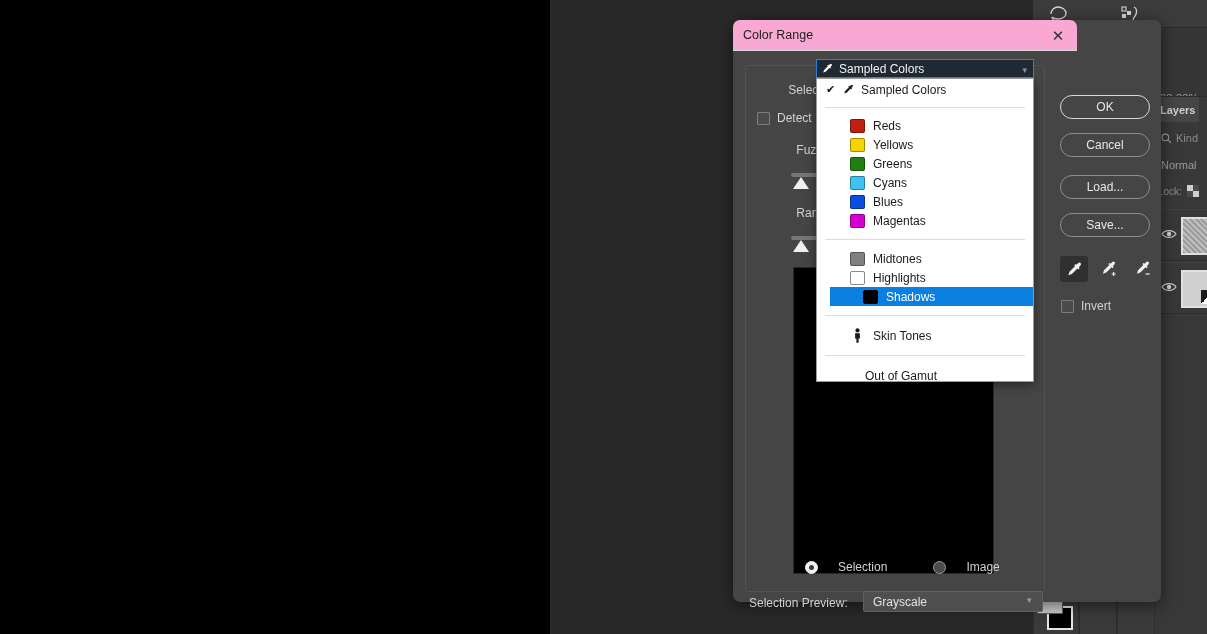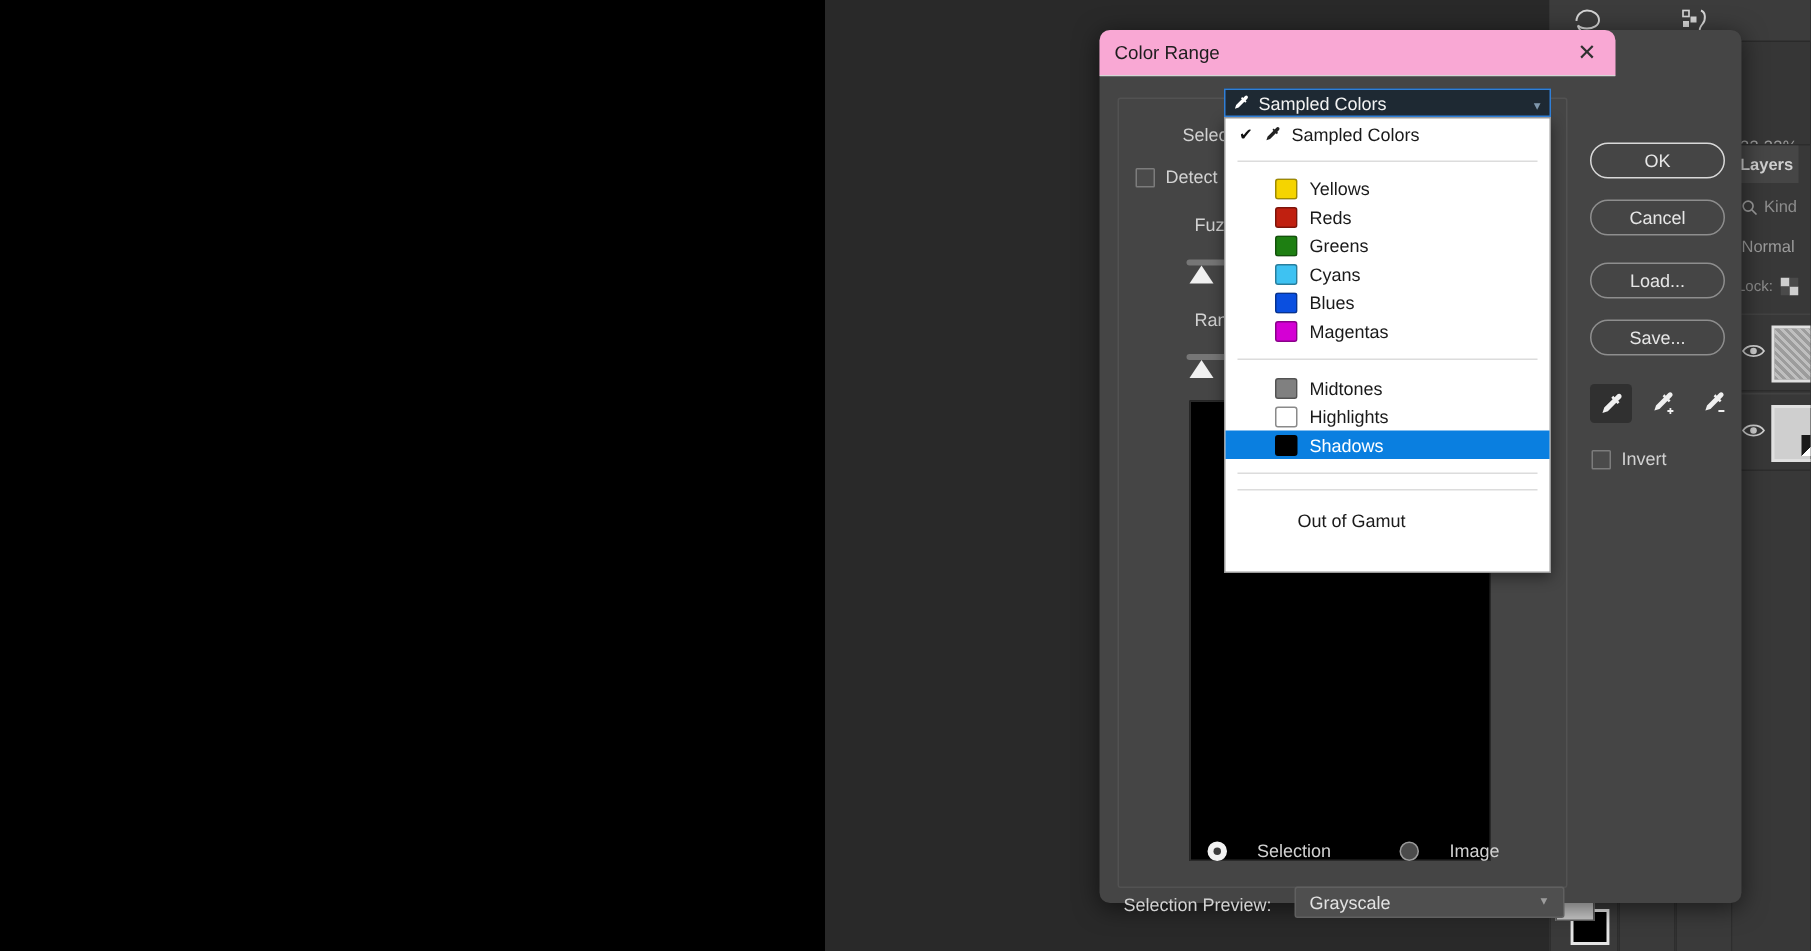--- a/index.html
+++ b/index.html
@@ -244,21 +244,21 @@
   .combo-popup {
     position: absolute; left: 816px; top: 78px; width: 218px; height: 304px;
     background: #ffffff; border: 1px solid #9b9b9b;
     box-shadow: 0 3px 9px rgba(0,0,0,.45);
     z-index: 39;
   }
   .opt {
     position: relative; height: 19px; display: flex; align-items: center;
     font-size: 12px; color: #1a1a1a; padding-left: 10px; gap: 8px;
   }
-  .opt.sel { background: #0a7fe0; color: #ffffff; }
+  .opt.sel { background: #0a7fe0; color: #ffffff; margin-left: 13px; }
   .opt-check { position: absolute; left: 9px; top: 2px; font-size: 11px; color: #111; }
   .opt-sw {
     width: 15px; height: 14px; border-radius: 2px; flex: 0 0 auto;
     border: 1px solid rgba(0,0,0,.35);
   }
   .opt-ind { padding-left: 33px; }
   .opt-ind2 { padding-left: 48px; }
   .divider { height: 1px; background: #dcdcdc; margin: 4px 8px; }
 
   svg { display: block; }
@@ -445,26 +445,26 @@
         <svg width="13" height="13" viewBox="0 0 19 19">
           <path d="M15.8 3.2 a2 2 0 0 0-2.8 0 L11.4 4.8 l-.9-.9-1.3 1.3.9.9-5.6 5.6-1.2 3.6 3.6-1.2 5.6-5.6.9.9 1.3-1.3-.9-.9 1.6-1.6 a2 2 0 0 0 0-2.8z" fill="#222"></path>
         </svg>
       </span>
       <span style="margin-left:14px;">Sampled Colors</span>
     </div>
 
     <div class="divider" style="margin-top:6px;margin-bottom:8px;"></div>
 
     <div class="opt opt-ind">
+      <span class="opt-sw" style="background:#c02010;"></span>
+      <span>Reds</span>
+    </div>
+    <div class="opt opt-ind">
       <span class="opt-sw" style="background:#f5d400;"></span>
       <span>Yellows</span>
-    </div>
-    <div class="opt opt-ind">
-      <span class="opt-sw" style="background:#c02010;"></span>
-      <span>Reds</span>
     </div>
     <div class="opt opt-ind">
       <span class="opt-sw" style="background:#1e7f12;"></span>
       <span>Greens</span>
     </div>
     <div class="opt opt-ind">
       <span class="opt-sw" style="background:#3ec2f2;"></span>
       <span>Cyans</span>
     </div>
     <div class="opt opt-ind">
@@ -486,20 +486,29 @@
       <span class="opt-sw" style="background:#ffffff;border-color:#8a8a8a;"></span>
       <span>Highlights</span>
     </div>
     <div class="opt opt-ind sel">
       <span class="opt-sw" style="background:#000000;border-color:#000;"></span>
       <span>Shadows</span>
     </div>
 
     <div class="divider" style="margin-top:9px;margin-bottom:10px;"></div>
 
+    <div class="opt opt-ind">
+      <span style="width:15px;display:flex;justify-content:center;">
+        <svg width="11" height="15" viewBox="0 0 11 15">
+          <circle cx="5.5" cy="2.4" r="2.1" fill="#1a1a1a"></circle>
+          <path d="M3.1 5.2 h4.8 v5.3 h-1.3 v4.2 h-2.2 v-4.2 h-1.3 z" fill="#1a1a1a"></path>
+        </svg>
+      </span>
+      <span>Skin Tones</span>
+    </div>
 
     <div class="divider" style="margin-top:10px;margin-bottom:10px;"></div>
 
     <div class="opt opt-ind2">
       <span>Out of Gamut</span>
     </div>
   </div>
 
 </div>
 

